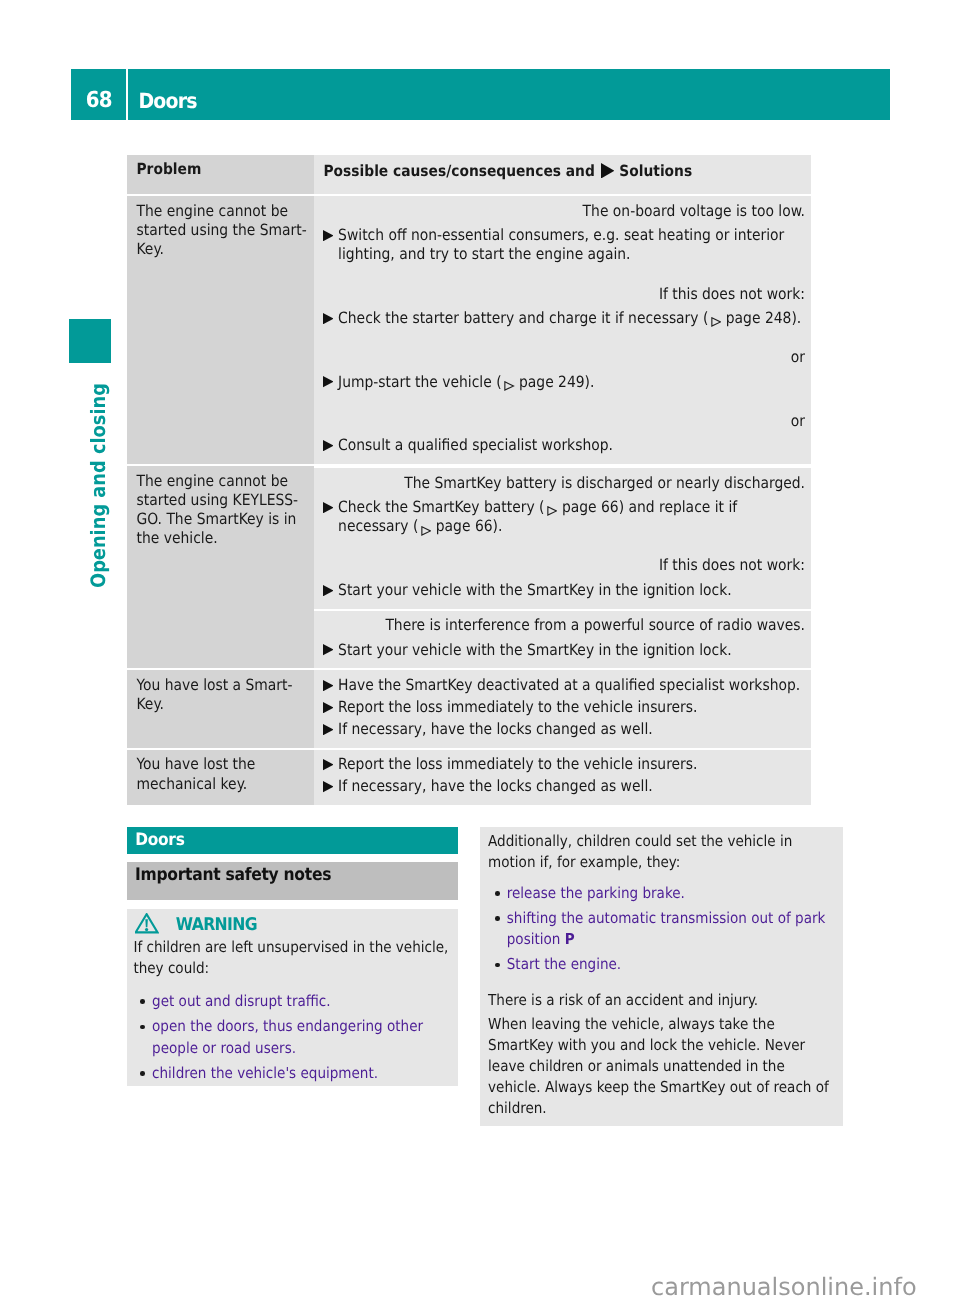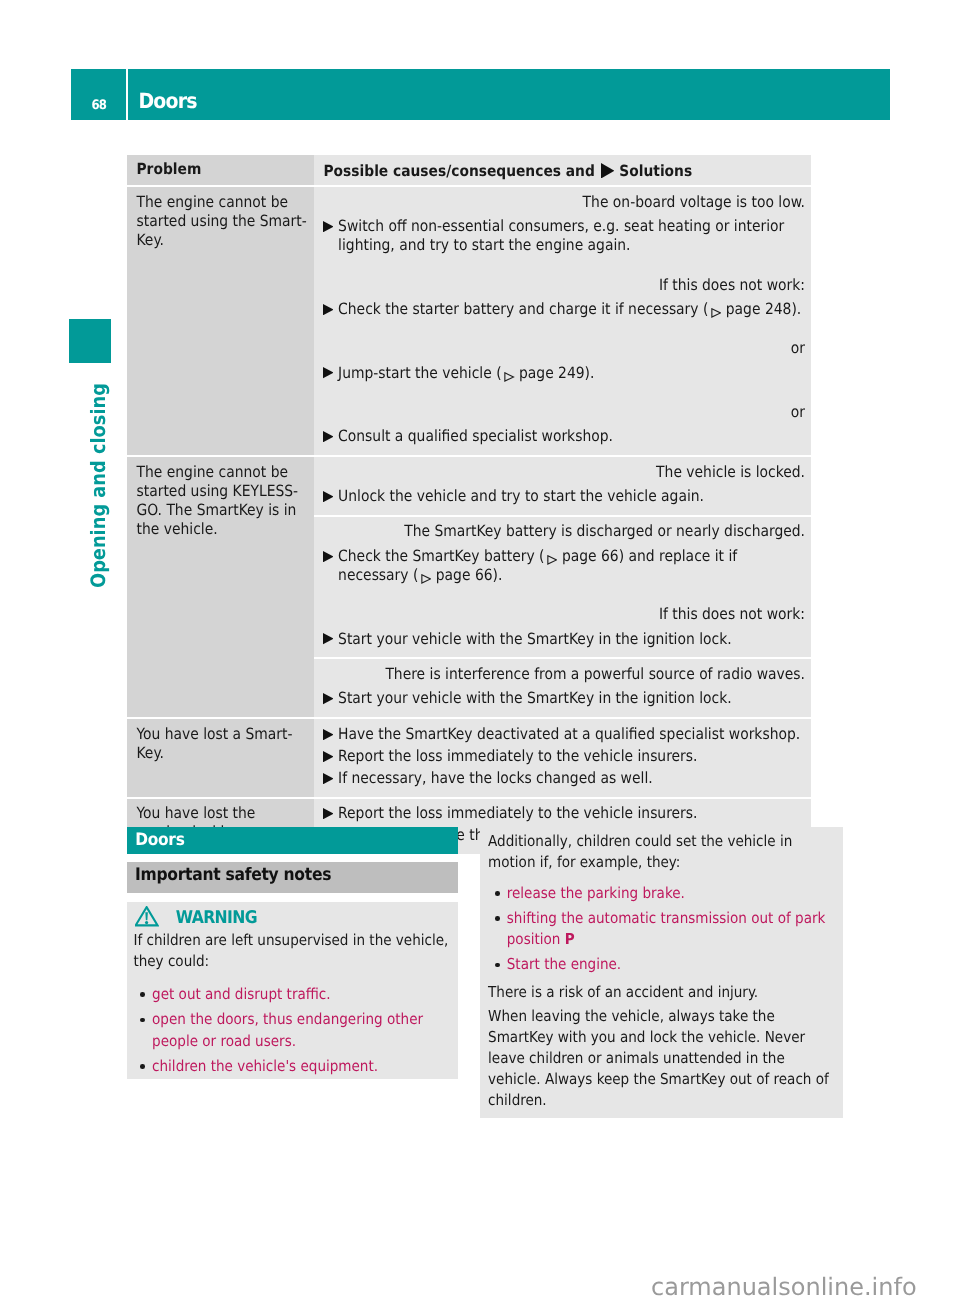--- a/index.html
+++ b/index.html
@@ -4,41 +4,41 @@
 <style>
   html,body{margin:0;padding:0;}
   body{width:960px;height:1302px;background:#ffffff;position:relative;overflow:hidden;
        font-family:"DejaVu Sans",sans-serif;font-stretch:condensed;
        -webkit-font-smoothing:antialiased;text-rendering:geometricPrecision;}
   *{-webkit-font-smoothing:antialiased;}
   .page{position:absolute;inset:0;}
 
   
   .hdr{position:absolute;left:70.6px;top:69px;height:51.4px;display:flex;}
-  .hdr-num{width:55px;background:#029a98;color:#fff;font-weight:bold;font-size:13px;
+  .hdr-num{width:55px;background:#029a98;color:#fff;font-weight:bold;font-size:22px;
            letter-spacing:-0.8px;display:flex;align-items:flex-end;justify-content:center;
            line-height:1;padding:0 0 8.4px 1.3px;box-sizing:border-box;}
   .hdr-gap{width:2.8px;background:#fff;}
   .hdr-title{width:761.8px;background:#029a98;color:#fff;font-weight:bold;font-size:21px;
              letter-spacing:-0.8px;display:flex;align-items:flex-end;
              padding:0 0 8.7px 10px;line-height:1;box-sizing:border-box;}
 
   
   .tab-sq{position:absolute;left:69px;top:319px;width:42px;height:44px;background:#029a98;}
   .tab-txt{position:absolute;left:86px;top:372px;width:26px;height:216px;color:#029a98;
            font-weight:bold;font-size:19.8px;white-space:nowrap;line-height:26px;
            writing-mode:vertical-rl;transform:rotate(180deg);}
 
   
   .tbl{position:absolute;left:127px;top:155px;width:684px;font-size:15.45px;line-height:19.2px;
        color:#191919;}
   .trow{display:flex;}
   .c1{flex:0 0 187px;box-sizing:border-box;background:#d4d4d4;padding:5.7px 6px 8.5px 9.5px;font-size:15.45px;}
   .c2{flex:0 0 497px;box-sizing:border-box;background:#e6e6e6;padding:5.7px 6px 8.5px 9.5px;font-size:15.45px;}
-  .thead .c1,.thead .c2{font-weight:bold;font-size:15.35px;padding-top:4.5px;padding-bottom:5px;}
+  .thead .c1,.thead .c2{font-weight:bold;font-size:15.35px;padding-top:4.5px;padding-bottom:14px;}
   .c2>*+*{margin-top:5.2px;}
   .c2>.bi+.p0{margin-top:20px;}
   .c2>.bi+.bi{margin-top:2.8px;}
   .sep{height:2px;background:#fff;}
   .colwrap{flex:0 0 497px;}
   .subsep{height:2px;background:#fff;}
   .bi{display:flex;}
   .bi .mk{flex:0 0 14.6px;position:relative;left:-1px;}
   .bi .tx{flex:1;}
   .p0{margin:0;text-align:right;}
@@ -46,35 +46,35 @@
   svg.tri{display:inline-block;vertical-align:baseline;}
   .hdr-tri{margin:0 5px 0 6px;}
   .pg-tri{margin:0 0 0 2.2px;}
 
   
   .lcol{position:absolute;left:126.8px;top:826.9px;width:331.3px;}
   .rcol{position:absolute;left:479.9px;top:827.1px;width:363px;background:#e6e6e6;
         box-sizing:border-box;padding:4px 4px 6.8px 8.2px;}
   .secbar{background:#029a98;color:#fff;font-weight:bold;font-size:17.1px;height:27.4px;
           box-sizing:border-box;padding:2.3px 0 0 8.4px;line-height:22px;letter-spacing:-0.25px;}
-  .subbar{background:#bebebe;color:#111;font-weight:bold;font-size:17.3px;height:31px;
+  .subbar{background:#bebebe;color:#111;font-weight:bold;font-size:17.3px;height:38px;
           box-sizing:border-box;padding:2.4px 0 0 8.2px;margin-top:7.6px;line-height:22px;letter-spacing:-0.28px;}
   .warnbox{background:#e6e6e6;margin-top:8.8px;padding:4.8px 3px 2.2px 6.6px;box-sizing:border-box;}
   .warnhead{display:flex;align-items:flex-start;height:23.3px;padding-left:1.8px;}
   .warnhead .wtxt{color:#029a98;font-weight:bold;font-size:17.4px;line-height:20px;
                   margin-left:17px;letter-spacing:-0.6px;position:relative;top:1.4px;}
   .btxt{font-size:15.05px;line-height:21.1px;color:#191919;}
   .blist{margin-top:12.2px;}
-  .bitem{display:flex;font-size:15.05px;line-height:21.1px;color:#be185d;}
+  .bitem{display:flex;font-size:15.05px;line-height:21.1px;color:#4c1d95;}
   .bitem+.bitem{margin-top:4.2px;}
   .bitem .bul{flex:0 0 18.7px;position:relative;}
   .bitem .btx{flex:1;}
   .dot{position:absolute;left:7px;top:8.3px;width:4.6px;height:4.6px;border-radius:50%;background:#191919;}
   .rcol .btxt+.blist{margin-top:9.4px;}
-  .rcol .blist+.btxt{margin-top:7px;}
+  .rcol .blist+.btxt{margin-top:15px;}
   .rcol .btxt+.btxt{margin-top:2.6px;}
 
   
   .wm{position:absolute;left:651px;top:1275px;color:#9a9a9a;font-size:24px;line-height:24px;
       font-stretch:normal;}
 </style>
 </head>
 <body>
 
 <div class="page">
@@ -131,29 +131,20 @@
                 </svg></span>
               <span class="tx">Consult a qualified specialist workshop.</span>
             </div>
           </div>
         </div>
       </div>
       <div class="sep"></div>
       <div class="trow">
         <div class="c1">The engine cannot be started using KEYLESS-GO. The SmartKey is in the vehicle.</div>
         <div class="colwrap">
-          <div class="c2">
-            <div class="p0">The vehicle is locked.</div>
-            <div class="bi">
-              <span class="mk"><svg class="tri st" width="10.9" height="11.3" viewBox="0 0 10.9 11.3" style="position:relative;top:1.1px">
-                  <path d="M0 0 L10.9 5.65 L0 11.3 Z" fill="#111"></path>
-                </svg></span>
-              <span class="tx">Unlock the vehicle and try to start the vehicle again.</span>
-            </div>
-          </div>
           <div class="subsep"></div>
           <div class="c2">
             <div class="p0">The SmartKey battery is discharged or nearly discharged.</div>
             <div class="bi">
               <span class="mk"><svg class="tri st" width="10.9" height="11.3" viewBox="0 0 10.9 11.3" style="position:relative;top:1.1px">
                   <path d="M0 0 L10.9 5.65 L0 11.3 Z" fill="#111"></path>
                 </svg></span>
               <span class="tx">Check the SmartKey battery (<svg class="tri pg-tri" width="10.8" height="9.9" viewBox="0 0 10.8 9.9" style="position:relative;top:4.3px">
                   <path d="M0.85 0.85 L9.5 4.95 L0.85 9.05 Z" fill="none" stroke="#222" stroke-width="1.15" stroke-linejoin="miter"></path>
                 </svg> page 66) and replace it if necessary (<svg class="tri pg-tri" width="10.8" height="9.9" viewBox="0 0 10.8 9.9" style="position:relative;top:4.3px">

